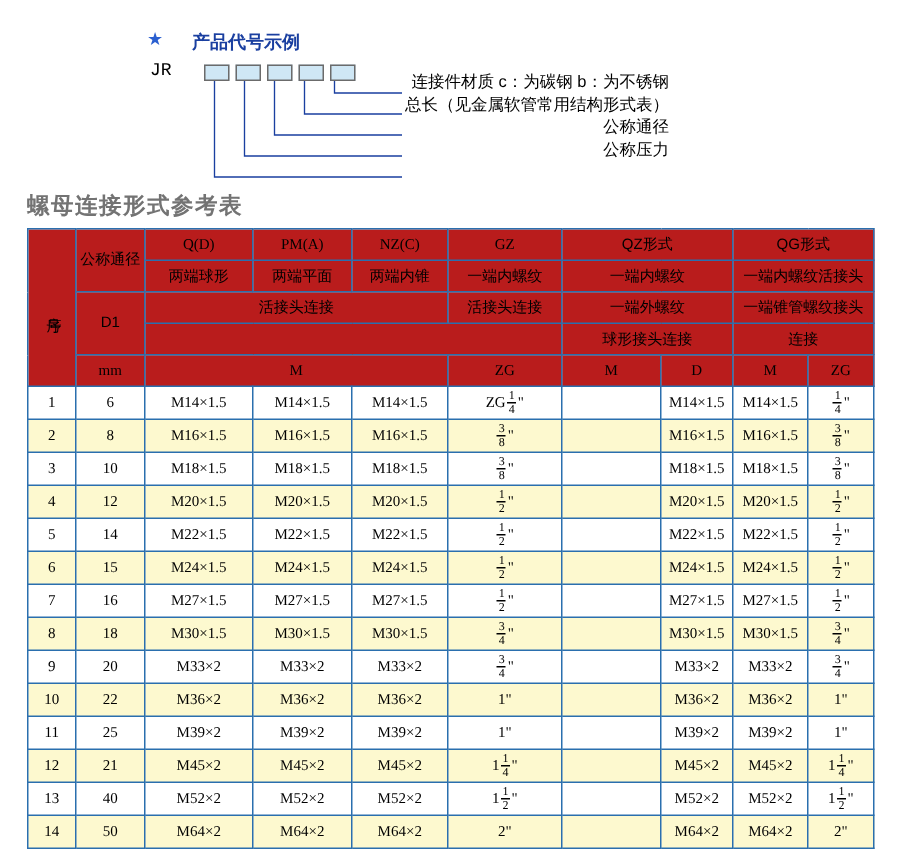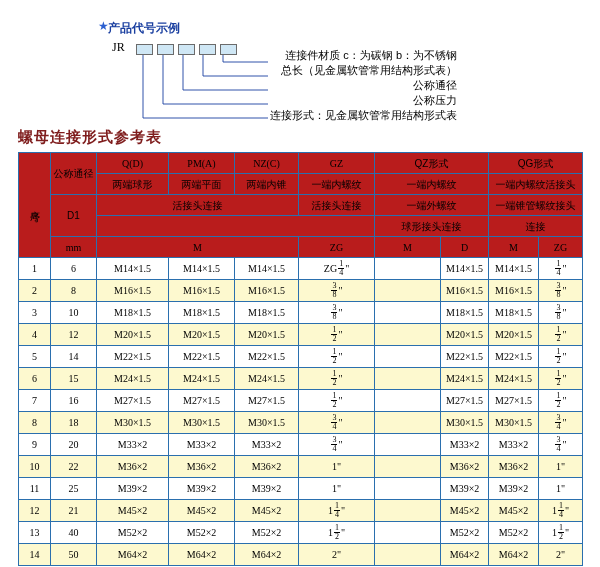--- a/index.html
+++ b/index.html
@@ -9,51 +9,51 @@
     font-family:"Liberation Sans","DejaVu Sans",sans-serif;
     color:#000;
     position:relative;
     overflow:hidden;
   }
 
   
   #legend{position:absolute;left:0;top:0;width:600px;height:128px;}
 
   .legend-title{
-    position:absolute;left:108px;top:20px;
+    position:absolute;left:128px;top:20px;
     font-size:12px;font-weight:bold;color:#1a3fa0;
     white-space:nowrap;
   }
   .star{
     position:absolute;left:98px;top:20px;
     font-size:12px;color:#2a5fd0;line-height:1;
   }
 
   .jr-label{
-    position:absolute;left:112px;top:40px;
-    font-size:12px;color:#000;font-family:Liberation Serif, serif;
+    position:absolute;left:100px;top:40px;
+    font-size:12px;color:#000;font-family:Liberation Mono, monospace;
   }
 
   .boxrow{position:absolute;left:136px;top:41px;}
   .boxrow span{
     display:inline-block;width:15px;height:9px;
     border:1px solid #6b6b6b;background:#cfe7f5;
     margin-right:4px;
   }
 
   .callouts{position:absolute;left:270px;top:48px;font-size:11px;line-height:15px;}
   .callouts div{white-space:nowrap;text-align:right;}
 
   
   #leaders{position:absolute;left:0;top:0;width:600px;height:128px;}
 
   
   .section-title{
     position:absolute;left:18px;top:128px;
-    font-size:15px;font-weight:bold;color:#7f1d1d;
+    font-size:15px;font-weight:bold;color:#737373;
     letter-spacing:1px;
   }
 
   
   #tbl-wrap{position:absolute;left:18px;top:152px;width:564px;}
   table{
     border-collapse:collapse;
     width:564px;
     font-size:10px;
     font-family:"Liberation Serif","DejaVu Serif",serif;
@@ -114,21 +114,20 @@
 
   <div class="boxrow">
     <span></span><span></span><span></span><span></span><span></span>
   </div>
 
   <div class="callouts">
     <div>连接件材质  c：为碳钢  b：为不锈钢</div>
     <div>总长（见金属软管常用结构形式表）</div>
     <div>公称通径</div>
     <div>公称压力</div>
-    <div>连接形式：见金属软管常用结构形式表</div>
   </div>
 </div>
 
 <div class="section-title">螺母连接形式参考表</div>
 
 <div id="tbl-wrap">
 <table>
   <colgroup>
     <col style="width:32px">
     <col style="width:46px">

